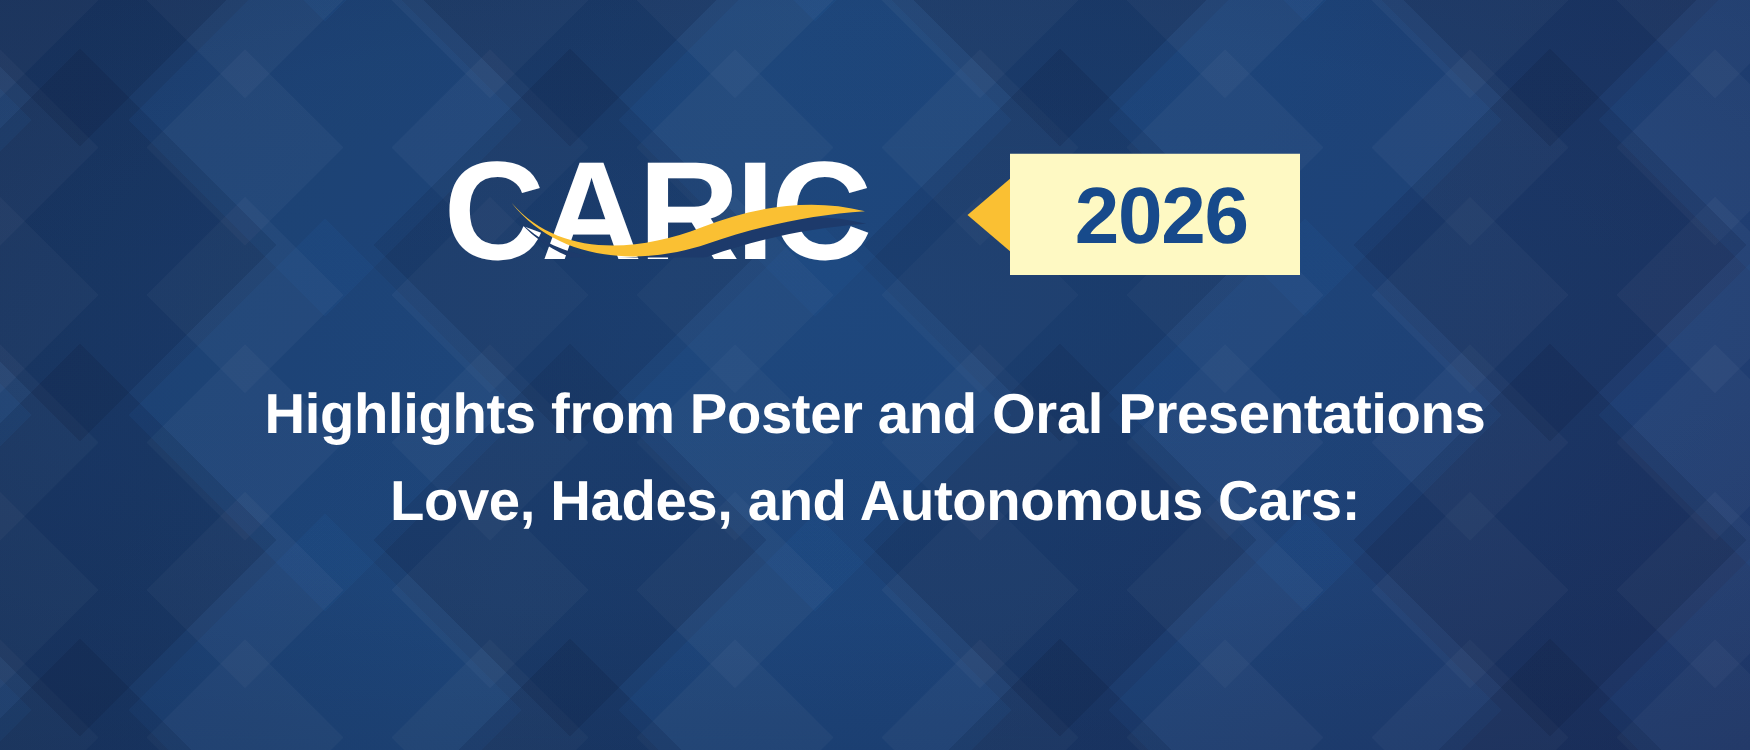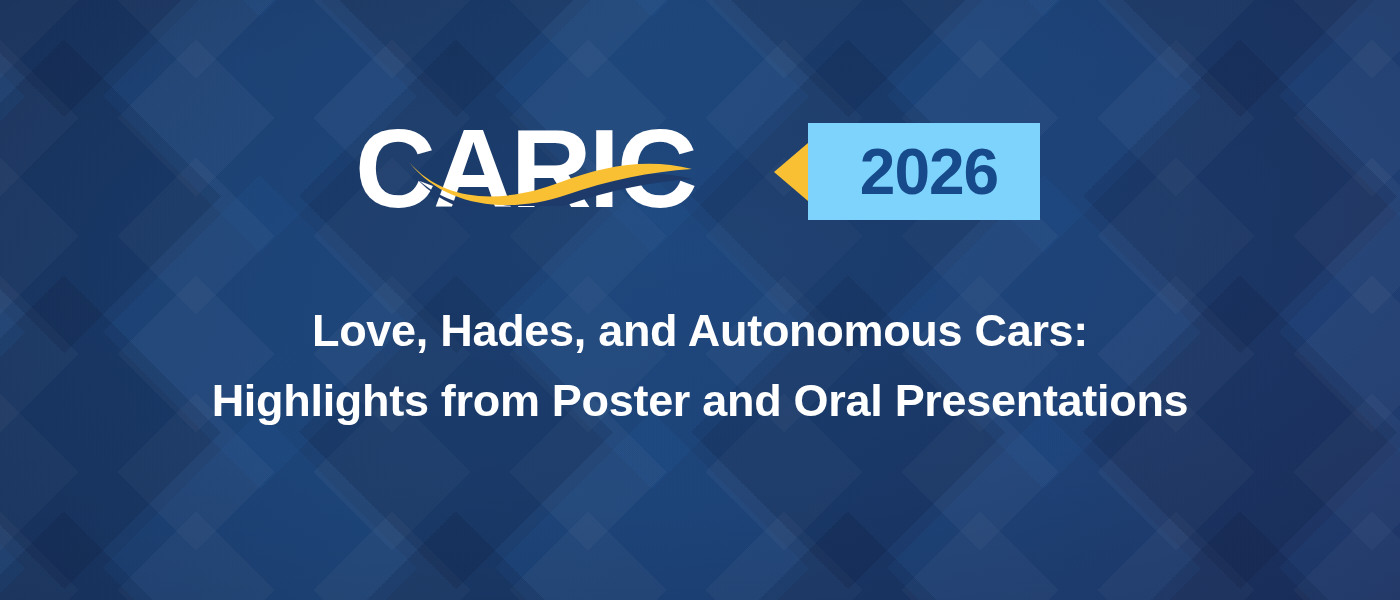--- a/index.html
+++ b/index.html
@@ -108,21 +108,21 @@
   }
   #wave-wrap svg { display: block; width: 290px; height: 60px; }
 
   
   #year-badge {
     position: absolute;
     left: 453px;
     top: 19px;
     width: 232px;
     height: 97px;
-    background: #7dd3fc;
+    background: #fef9c3;
     display: flex;
     align-items: center;
     justify-content: center;
   }
 
   #badge-notch {
     position: absolute;
     left: -34px;
     top: 50%;
     transform: translateY(-50%);
@@ -196,17 +196,17 @@
 
       <div id="year-badge">
         <div id="badge-notch"></div>
         <div id="year-text">2026</div>
       </div>
 
     </div>
   </div>
 
   <div id="headline">
+    <div class="headline-line">Highlights from Poster and Oral Presentations</div>
     <div class="headline-line">Love, Hades, and Autonomous Cars:</div>
-    <div class="headline-line">Highlights from Poster and Oral Presentations</div>
   </div>
 
 </div>
 
 </body></html>

